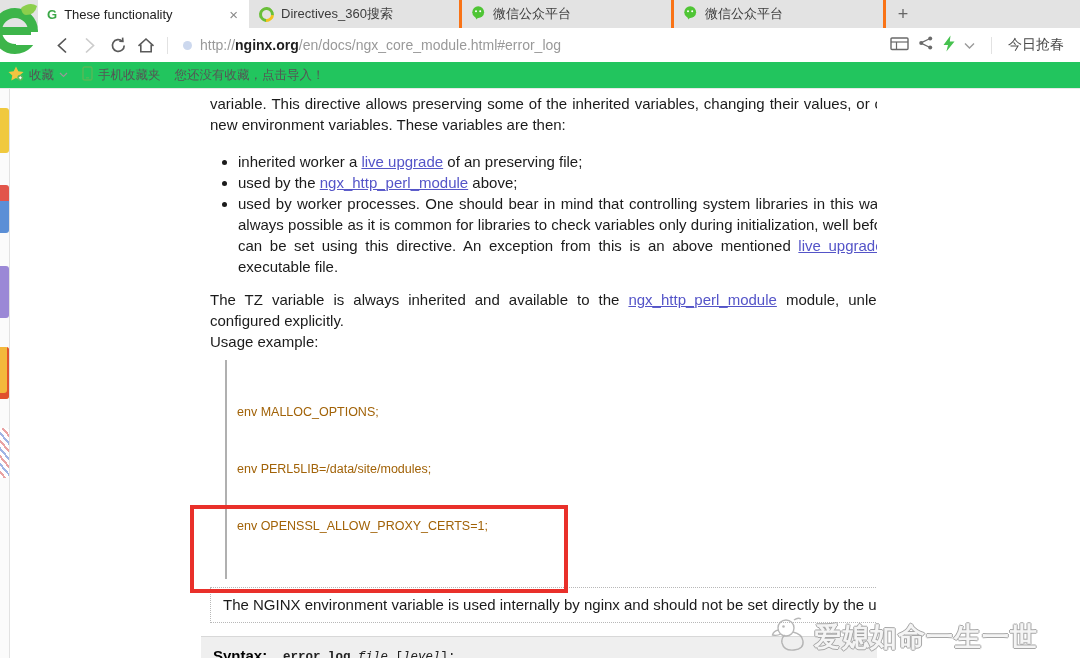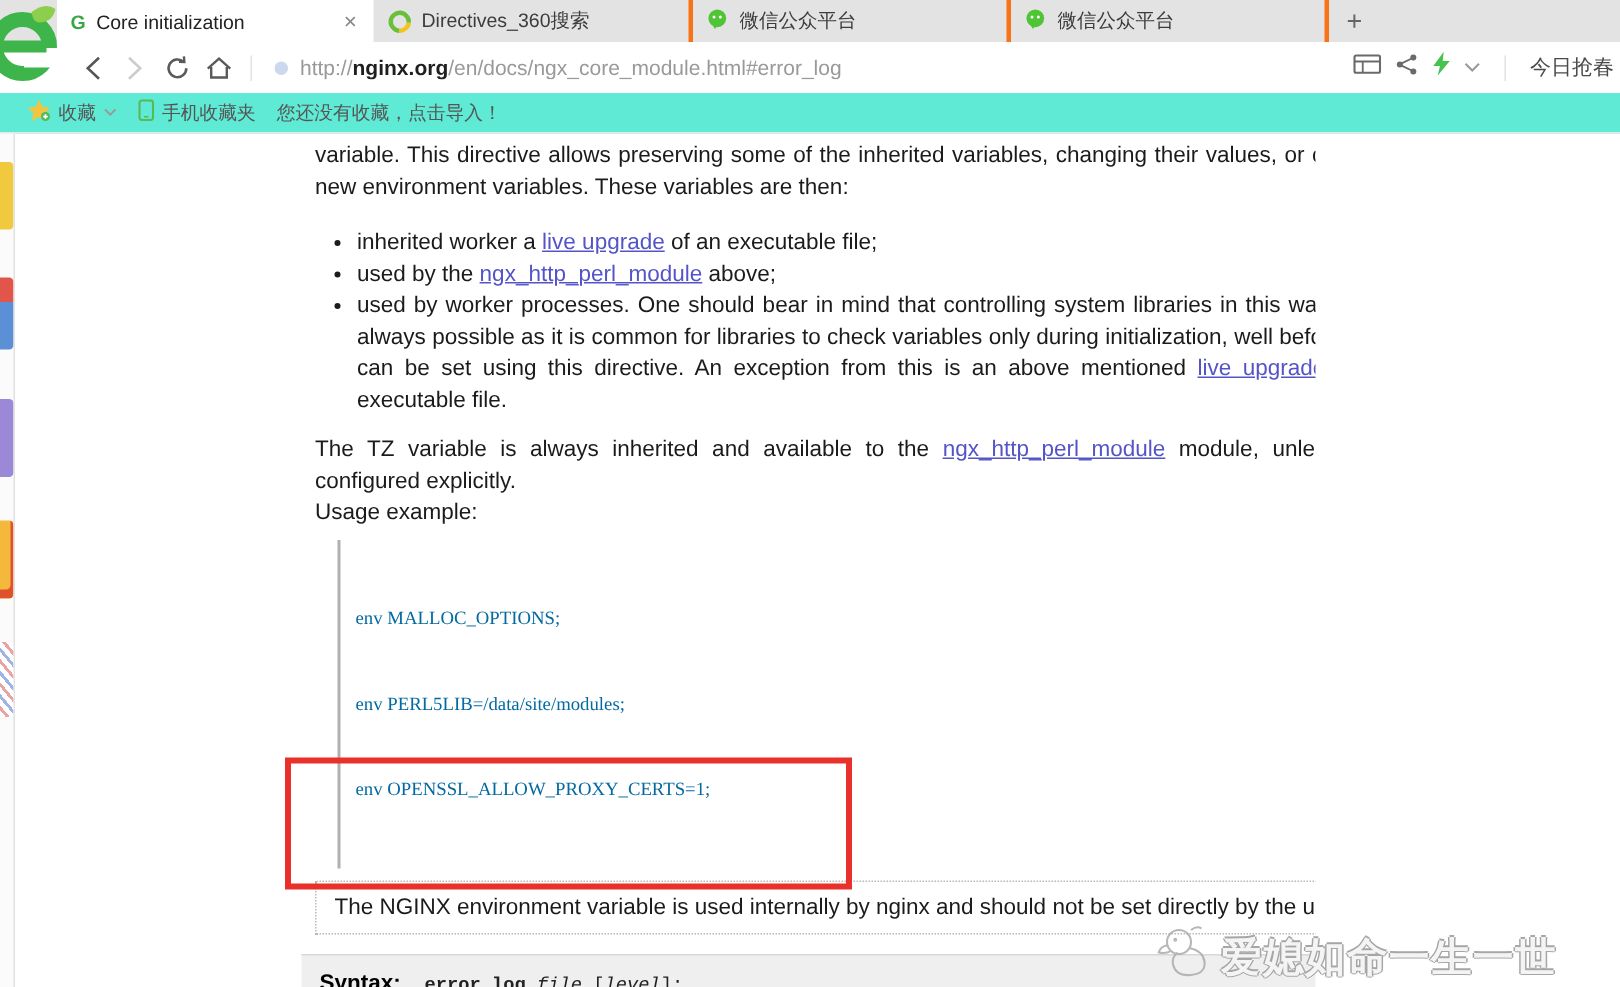--- a/index.html
+++ b/index.html
@@ -30,27 +30,27 @@
   
   .navbar { position:absolute; top:28px; left:0; width:1080px; height:34px; background:#fff;
             display:flex; align-items:center; padding-left:48px; }
   .navbtn { width:28px; height:28px; display:flex; align-items:center; justify-content:center; }
   .vdiv { width:1px; height:17px; background:#e2e2e2; margin:0 7px; }
   .url { display:flex; align-items:center; gap:8px; margin-left:8px; flex:1; min-width:0;
          font-size:14px; white-space:nowrap; overflow:hidden; }
   .url-dot { width:9px; height:9px; border-radius:50%; background:#ccd8ee; flex-shrink:0; }
   .url-gray { color:#999; }
   .url-domain { color:#1f1f1f; font-weight:bold; }
-  .nav-right { display:flex; align-items:center; gap:9px; padding-right:4px; }
+  .nav-right { display:flex; align-items:center; gap:9px; padding-right:16px; }
   .promo { font-size:14px; color:#4a4a4a; white-space:nowrap; }
 
   
-  .bookbar { position:absolute; top:62px; left:0; width:1080px; height:27px; background:#5eead4;
+  .bookbar { position:absolute; top:62px; left:0; width:1080px; height:27px; background:#22c55e;
              border-bottom:1px solid #e8e8e8; display:flex; align-items:center;
-             font-size:12.5px; color:#555; padding-left:18px; }
+             font-size:12.5px; color:#555; padding-left:8px; }
   .bookitem { display:flex; align-items:center; gap:5px; margin-right:14px; }
   .bookhint { color:#555; }
 
   
   .strip { position:absolute; left:0; top:89px; width:10px; height:569px; background:#fbfbfb;
            border-right:1px solid #e2e2e2; overflow:hidden; }
   .frag { position:absolute; left:0; width:9px; border-radius:0 3px 3px 0; }
   .frag1 { top:19px;  height:45px; background:#f0c93e; }
   .frag2 { top:96px;  height:48px; background:linear-gradient(#e2554a 0 34%, #5b8fd6 34%); }
   .frag3 { top:177px; height:52px; background:#9b88d6; }
@@ -62,22 +62,22 @@
   .content { position:absolute; left:11px; top:93px; width:866px; height:569px; background:#fff;
              overflow:hidden; }
   .article { margin-left:199px; width:718px; font-size:15px; line-height:21px; color:#1b1b1b;
              text-align:justify; }
   .article p { margin:0; }
   .doclink { color:#5454c8; text-decoration:underline; cursor:pointer; }
   ul.points { margin:16px 0 12px; padding-left:28px; }
   ul.points li { text-align:justify; }
   .usage { margin-top:16px; }
   .codeblock { margin:8px 0 0 15px; border-left:2px solid #b0b0b0; padding:5px 0 5px 10px;
-               font-family:Liberation Serif, serif; font-size:12.5px; line-height:19px;
-               color:#0369a1; white-space:pre; }
+               font-family:Liberation Sans, sans-serif; font-size:12.5px; line-height:19px;
+               color:#a16207; white-space:pre; }
   .notebox { margin-top:8px; border:1px dotted #b8b8b8; padding:6px 12px 7px; }
   .dirtable { margin-top:13px; }
   .dirbox { background:#efefef; border-top:1px solid #d8d8d8; margin-left:-9px; width:728px;
             padding:9px 12px 7px; }
   .dirrow { display:flex; line-height:19px; }
   .dirlabel { width:70px; flex-shrink:0; font-weight:bold; font-size:15px; color:#000; }
   .dirval { font-family:"Liberation Mono", monospace; font-size:12.5px; color:#222; padding-top:2px;
             white-space:nowrap; }
   .dirval b { font-weight:bold; }
   .dirval i { font-style:italic; }
@@ -93,21 +93,21 @@
 </style>
 <title>Core functionality</title></head>
 <body>
 
 <div class="screen">
 
   <div class="tabbar">
     <div class="tabs">
       <div class="tab active">
         <span class="fav-nginx">G</span>
-        <span class="tab-title">Core initialization</span>
+        <span class="tab-title">These functionality</span>
         <span class="tab-close">×</span>
       </div>
       <div class="tab">
         <span class="fav-360"></span>
         <span class="tab-title">Directives_360搜索</span>
       </div>
       <div class="tab">
         <span><svg width="15" height="14" viewBox="0 0 15 14">
               <circle cx="7.2" cy="6.2" r="5.9" fill="#4fc535"></circle>
               <circle cx="5" cy="5.3" r="1" fill="#fff"></circle>
@@ -220,21 +220,21 @@
     <div class="frag frag3"></div>
     <div class="frag frag4"></div>
     <div class="frag frag5"></div>
   </div>
 
   <div class="content">
     <div class="article">
       <p>variable. This directive allows preserving some of the inherited variables, changing their values, or creating new environment variables. These variables are then:</p>
 
       <ul class="points">
-        <li><span>inherited worker a </span><span class="doclink">live upgrade</span><span> of an executable file;</span></li>
+        <li><span>inherited worker a </span><span class="doclink">live upgrade</span><span> of an preserving file;</span></li>
         <li><span>used by the </span><span class="doclink">ngx_http_perl_module</span><span> above;</span></li>
         <li><span>used by worker processes. One should bear in mind that controlling system libraries in this way is not always possible as it is common for libraries to check variables only during initialization, well before they can be set using this directive. An exception from this is an above mentioned </span><span class="doclink">live upgrade</span><span> of an executable file.</span></li>
       </ul>
 
       <p><span>The TZ variable is always inherited and available to the </span><span class="doclink">ngx_http_perl_module</span><span> module, unless it is configured explicitly.</span></p>
 
       <p class="usage">Usage example:</p>
 
       <div class="codeblock">
         <div>env MALLOC_OPTIONS;</div>

